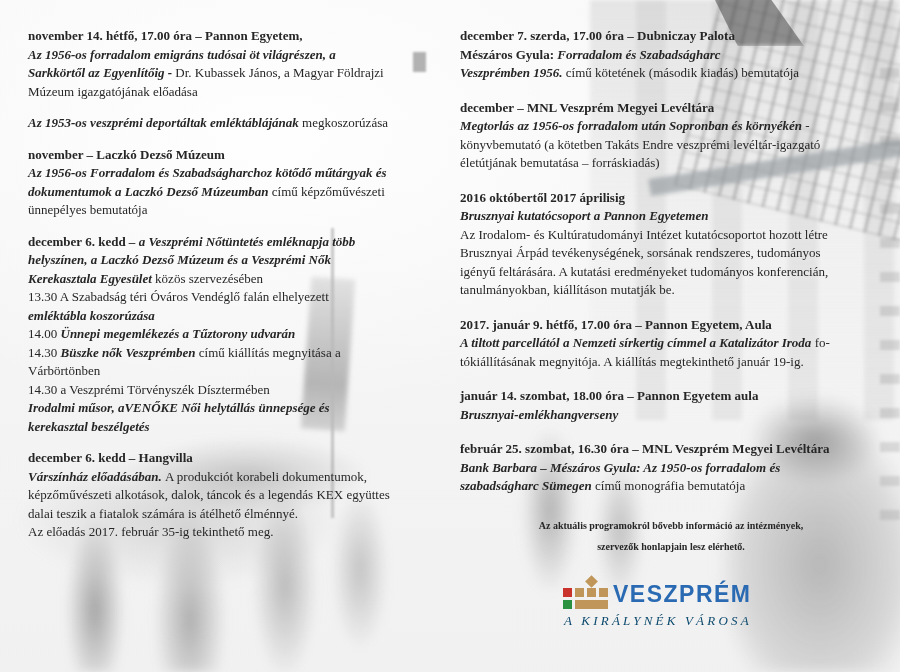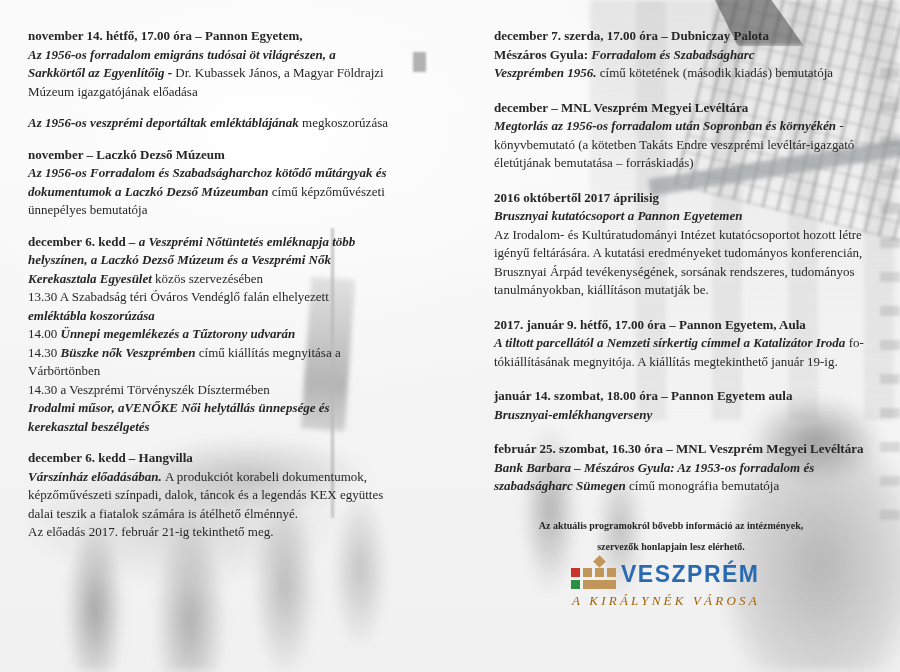--- a/index.html
+++ b/index.html
@@ -57,30 +57,30 @@
   .bg-person-right{left:700px;top:385px;width:210px;height:287px;
     background:
       radial-gradient(90px 60px at 115px 55px, rgba(105,105,105,.55), transparent 75%),
       radial-gradient(130px 190px at 120px 180px, rgba(125,125,125,.5), rgba(160,160,160,.3) 60%, transparent 80%);
     filter:blur(6px);}
   
   .col{position:absolute;font-size:13px;line-height:18.5px;}
   .col-left{left:28px;top:27px;width:430px;}
   .col-right{left:460px;top:27px;width:432px;}
   .col-left .block{margin-bottom:13px;}
-  .col-right .block{margin-bottom:16px;margin-left:34px;}
+  .col-right .block{margin-bottom:16px;}
   .line{white-space:nowrap;}
   .seg-b{font-weight:700;}
   .seg-bi{font-weight:700;font-style:italic;}
   .seg-r{font-weight:400;font-style:normal;}
   
   .note{position:absolute;left:446px;top:516px;width:450px;text-align:center;
     font-weight:700;font-size:10px;line-height:20.5px;}
   
-  .logo{position:absolute;left:563px;top:556px;width:232px;height:62px;margin-left:8px;}
+  .logo{position:absolute;left:563px;top:576px;width:232px;height:62px;}
   .crown{position:absolute;left:0;top:1px;width:52px;height:36px;}
   .crown i{position:absolute;display:block;width:9px;height:9px;}
   .crown .c-diamond{left:24px;top:0;transform:rotate(45deg);}
   .crown .c-s1{left:12px;top:11px;}
   .crown .c-s2{left:24px;top:11px;}
   .crown .c-s3{left:36px;top:11px;}
   .crown .c-red{left:0;top:11px;}
   .crown .c-green{left:0;top:23px;}
   .crown .c-bar{left:12px;top:23px;width:33px;}
   .wordmark{position:absolute;left:50px;top:6px;
@@ -109,21 +109,21 @@
 </div>
 
 <div class="col col-left">
     <div class="block">
       <div class="line"><span class="seg-b">november 14. hétfő, 17.00 óra – Pannon Egyetem,</span></div>
       <div class="line"><span class="seg-bi">Az 1956-os forradalom emigráns tudósai öt világrészen, a</span></div>
       <div class="line"><span class="seg-bi">Sarkkörtől az Egyenlítőig - </span><span class="seg-r">Dr. Kubassek János, a Magyar Földrajzi</span></div>
       <div class="line"><span class="seg-r">Múzeum igazgatójának előadása</span></div>
     </div>
     <div class="block">
-      <div class="line"><span class="seg-bi">Az 1956-os veszprémi deportáltak emléktáblájának </span><span class="seg-r">megkoszorúzása</span></div>
+      <div class="line"><span class="seg-bi">Az 1953-os veszprémi deportáltak emléktáblájának </span><span class="seg-r">megkoszorúzása</span></div>
     </div>
     <div class="block">
       <div class="line"><span class="seg-b">november – Laczkó Dezső Múzeum</span></div>
       <div class="line"><span class="seg-bi">Az 1956-os Forradalom és Szabadságharchoz kötődő műtárgyak és</span></div>
       <div class="line"><span class="seg-bi">dokumentumok a Laczkó Dezső Múzeumban </span><span class="seg-r">című képzőművészeti</span></div>
       <div class="line"><span class="seg-r">ünnepélyes bemutatója</span></div>
     </div>
     <div class="block">
       <div class="line"><span class="seg-b">december 6. kedd – </span><span class="seg-bi">a Veszprémi Nőtüntetés emléknapja több</span></div>
       <div class="line"><span class="seg-bi">helyszínen, a Laczkó Dezső Múzeum és a Veszprémi Nők</span></div>
@@ -133,72 +133,72 @@
       <div class="line"><span class="seg-r">14.00 </span><span class="seg-bi">Ünnepi megemlékezés a Tűztorony udvarán</span></div>
       <div class="line"><span class="seg-r">14.30 </span><span class="seg-bi">Büszke nők Veszprémben </span><span class="seg-r">című kiállítás megnyitása a</span></div>
       <div class="line"><span class="seg-r">Várbörtönben</span></div>
       <div class="line"><span class="seg-r">14.30 a Veszprémi Törvényszék Dísztermében</span></div>
       <div class="line"><span class="seg-bi">Irodalmi műsor, aVENŐKE Női helytállás ünnepsége és</span></div>
       <div class="line"><span class="seg-bi">kerekasztal beszélgetés</span></div>
     </div>
     <div class="block">
       <div class="line"><span class="seg-b">december 6. kedd – Hangvilla</span></div>
       <div class="line"><span class="seg-bi">Várszínház előadásában. </span><span class="seg-r">A produkciót korabeli dokumentumok,</span></div>
-      <div class="line"><span class="seg-r">képzőművészeti színpadi, dalok, táncok és a legendás KEX együttes</span></div>
+      <div class="line"><span class="seg-r">képzőművészeti alkotások, dalok, táncok és a legendás KEX együttes</span></div>
       <div class="line"><span class="seg-r">dalai teszik a fiatalok számára is átélhető élménnyé.</span></div>
-      <div class="line"><span class="seg-r">Az előadás 2017. február 21-ig tekinthető meg.</span></div>
+      <div class="line"><span class="seg-r">Az előadás 2017. február 35-ig tekinthető meg.</span></div>
     </div>
   </div>
 
 <div class="col col-right">
     <div class="block">
       <div class="line"><span class="seg-b">december 7. szerda, 17.00 óra – Dubniczay Palota</span></div>
       <div class="line"><span class="seg-b">Mészáros Gyula: </span><span class="seg-bi">Forradalom és Szabadságharc</span></div>
       <div class="line"><span class="seg-bi">Veszprémben 1956. </span><span class="seg-r">című kötetének (második kiadás) bemutatója</span></div>
     </div>
     <div class="block">
       <div class="line"><span class="seg-b">december – MNL Veszprém Megyei Levéltára</span></div>
       <div class="line"><span class="seg-bi">Megtorlás az 1956-os forradalom után Sopronban és környékén </span><span class="seg-r">-</span></div>
       <div class="line"><span class="seg-r">könyvbemutató (a kötetben Takáts Endre veszprémi levéltár-igazgató</span></div>
       <div class="line"><span class="seg-r">életútjának bemutatása – forráskiadás)</span></div>
     </div>
     <div class="block">
       <div class="line"><span class="seg-b">2016 októbertől 2017 áprilisig</span></div>
       <div class="line"><span class="seg-bi">Brusznyai kutatócsoport a Pannon Egyetemen</span></div>
       <div class="line"><span class="seg-r">Az Irodalom- és Kultúratudományi Intézet kutatócsoportot hozott létre</span></div>
+      <div class="line"><span class="seg-r">Brusznyai Árpád tevékenységének, sorsának rendszeres, tudományos</span></div>
       <div class="line"><span class="seg-r">igényű feltárására. A kutatási eredményeket tudományos konferencián,</span></div>
-      <div class="line"><span class="seg-r">Brusznyai Árpád tevékenységének, sorsának rendszeres, tudományos</span></div>
       <div class="line"><span class="seg-r">tanulmányokban, kiállításon mutatják be.</span></div>
     </div>
     <div class="block">
       <div class="line"><span class="seg-b">2017. január 9. hétfő, 17.00 óra – Pannon Egyetem, Aula</span></div>
       <div class="line"><span class="seg-bi">A tiltott parcellától a Nemzeti sírkertig címmel a Katalizátor Iroda </span><span class="seg-r">fo-</span></div>
       <div class="line"><span class="seg-r">tókiállításának megnyitója. A kiállítás megtekinthető január 19-ig.</span></div>
     </div>
     <div class="block">
       <div class="line"><span class="seg-b">január 14. szombat, 18.00 óra – Pannon Egyetem aula</span></div>
       <div class="line"><span class="seg-bi">Brusznyai-emlékhangverseny</span></div>
     </div>
     <div class="block">
       <div class="line"><span class="seg-b">február 25. szombat, 16.30 óra – MNL Veszprém Megyei Levéltára</span></div>
-      <div class="line"><span class="seg-bi">Bank Barbara – Mészáros Gyula: Az 1953-os forradalom és</span></div>
+      <div class="line"><span class="seg-bi">Bank Barbara – Mészáros Gyula: Az 1950-os forradalom és</span></div>
       <div class="line"><span class="seg-bi">szabadságharc Sümegen </span><span class="seg-r">című monográfia bemutatója</span></div>
     </div>
   </div>
 
 <div class="note">
     <div class="note-line">Az aktuális programokról bővebb információ az intézmények,</div>
     <div class="note-line">szervezők honlapjain lesz elérhető.</div>
   </div>
 
 <div class="logo">
   <span class="crown">
     <i class="c-diamond" style="background-color: rgb(193, 150, 90);"></i>
     <i class="c-s1" style="background-color: rgb(193, 150, 90);"></i>
     <i class="c-s2" style="background-color: rgb(193, 150, 90);"></i>
     <i class="c-s3" style="background-color: rgb(193, 150, 90);"></i>
     <i class="c-red" style="background-color: rgb(201, 51, 43);"></i>
     <i class="c-green" style="background-color: rgb(42, 145, 64);"></i>
     <i class="c-bar" style="background-color: rgb(193, 150, 90);"></i>
   </span>
   <span class="wordmark" style="color: rgb(42, 106, 179);">VESZPRÉM</span>
-  <span class="tagline" style="color: #a16207;">A KIRÁLYNÉK VÁROSA</span>
+  <span class="tagline" style="color: #0c4a6e;">A KIRÁLYNÉK VÁROSA</span>
 </div>
 
 </body></html>

